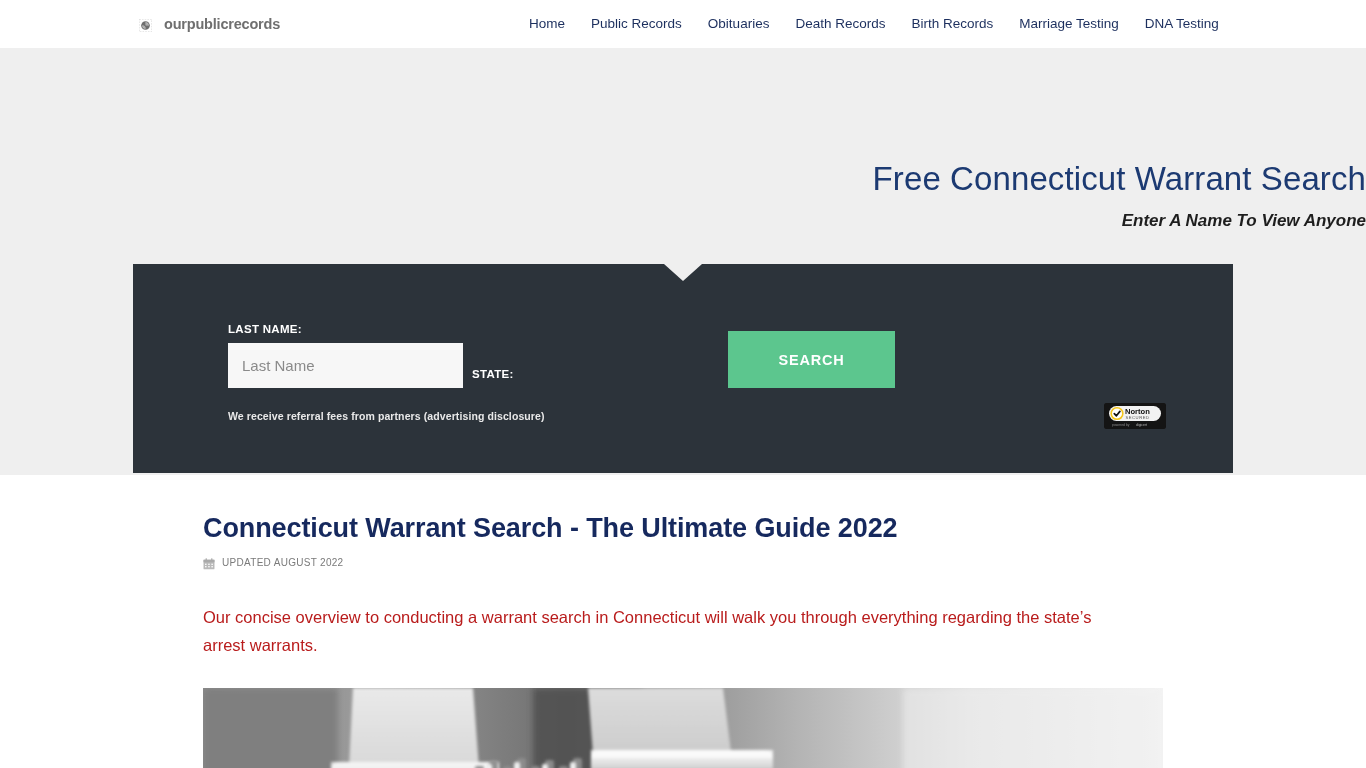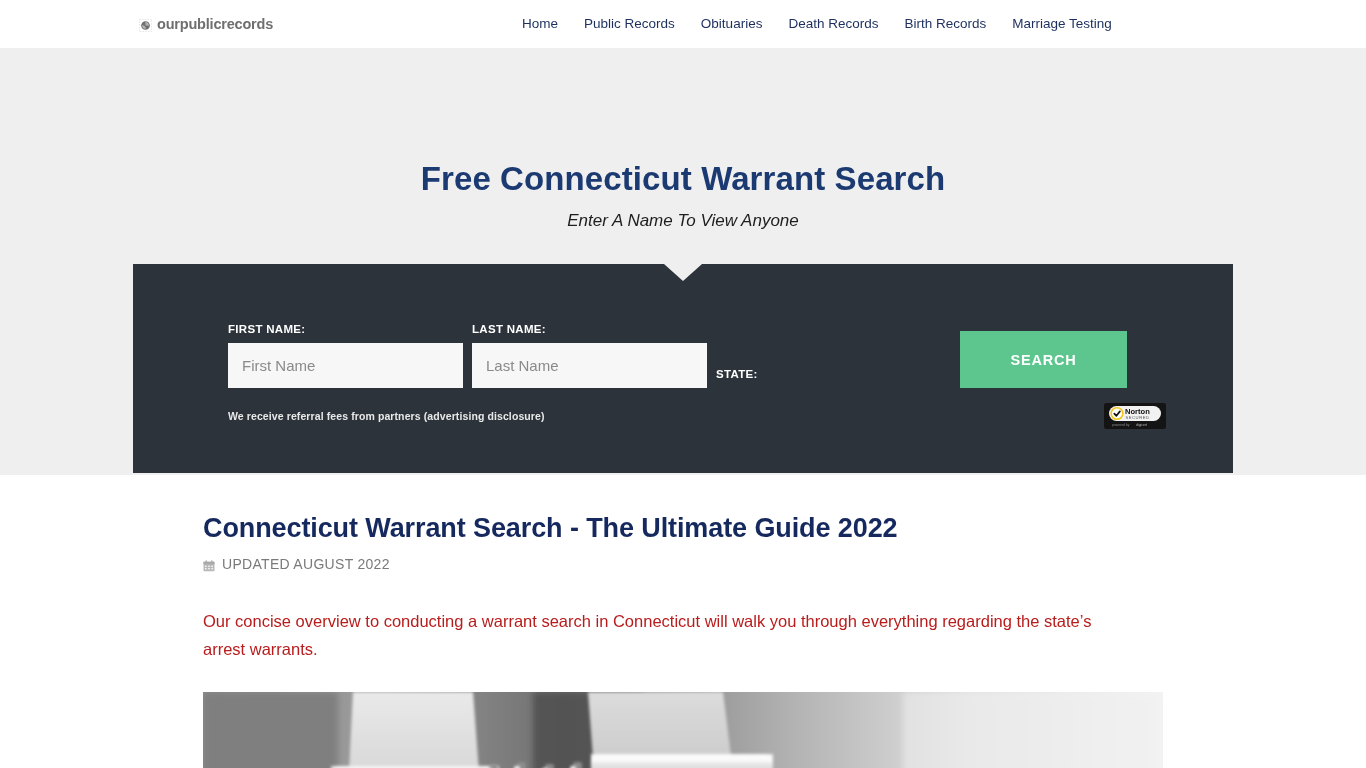--- a/index.html
+++ b/index.html
@@ -18,21 +18,21 @@
   .site-header {
     height: 48px;
     background: #ffffff;
     display: flex;
     align-items: center;
     position: relative;
   }
   .brand {
     display: flex;
     align-items: center;
-    gap: 5px;
+    gap: 12px;
     margin-left: 139px;
     text-decoration: none;
     text-align: right;
   }
   .brand-mark {
     width: 13px;
     height: 13px;
     display: block;
     flex: 0 0 13px;
   }
@@ -61,34 +61,34 @@
   
   .hero {
     background: #efefef;
     height: 427px;
     padding-top: 1px;
     position: relative;
   }
   .hero-title {
     margin: 0;
     padding-top: 111px;
-    text-align: center;
+    text-align: right;
     font-size: 33px;
-    font-weight: 700;
+    font-weight: 400;
     color: #1c3a72;
     line-height: 1.15;
     letter-spacing: 0.1px;
   }
   .hero-sub {
     margin: 0;
     padding-top: 13px;
-    text-align: center;
+    text-align: right;
     font-size: 17px;
     font-style: italic;
-    font-weight: 400;
+    font-weight: 700;
     color: #1e1e1e;
   }
 
   
   .search-panel {
     position: absolute;
     left: 133px;
     top: 216px;
     width: 1100px;
     height: 209px;
@@ -110,21 +110,21 @@
     align-items: flex-end;
     padding: 59px 0 0 95px;
     gap: 0;
   }
   .field {
     display: flex;
     flex-direction: column;
   }
   .field-first { width: 235px; margin-right: 9px; }
   .field-last  { width: 235px; margin-right: 9px; justify-content: flex-end; }
-  .field-state { width: 240px; margin-right: 4px; }
+  .field-state { width: 240px; margin-right: 16px; }
   .field-label {
     font-size: 11.5px;
     font-weight: 700;
     color: #ffffff;
     letter-spacing: 0.3px;
     margin-bottom: 8px;
     text-transform: uppercase;
   }
   .text-input {
     height: 45px;
@@ -209,21 +209,21 @@
     letter-spacing: -0.1px;
   }
   .article-meta {
     display: flex;
     align-items: center;
     gap: 7px;
     margin-top: 12px;
   }
   .meta-icon { width: 12px; height: 12px; display: block; }
   .meta-text {
-    font-size: 14px;
+    font-size: 10px;
     color: #7a7a7a;
     letter-spacing: 0.3px;
   }
   .article-body {
     margin: 0;
     padding-top: 36px;
     font-size: 16.5px;
     color: #b91c1c;
     line-height: 1.68;
     max-width: 890px;
@@ -261,35 +261,32 @@
     <span class="brand-text">ourpublicrecords</span>
   </a>
 
   <nav class="main-nav">
     <a class="nav-link" href="#">Home</a>
     <a class="nav-link" href="#">Public Records</a>
     <a class="nav-link" href="#">Obituaries</a>
     <a class="nav-link" href="#">Death Records</a>
     <a class="nav-link" href="#">Birth Records</a>
     <a class="nav-link" href="#">Marriage Testing</a>
+    <a class="nav-link" href="#">DNA Testing</a>
   </nav>
 </header>
 
 <section class="hero">
   <h1 class="hero-title">Free Connecticut Warrant Search</h1>
   <p class="hero-sub">Enter A Name To View Anyone</p>
 
   <div class="search-panel">
     <span class="panel-notch"></span>
 
     <div class="form-row">
-      <div class="field field-first">
-        <label class="field-label">FIRST NAME:</label>
-        <input class="text-input" type="text" placeholder="First Name" style="">
-      </div>
 
       <div class="field field-last">
         <label class="field-label">LAST NAME:</label>
         <input class="text-input" type="text" placeholder="Last Name" style="">
       </div>
 
       <div class="field field-state">
         <label class="field-label">STATE:</label>
       </div>
 

